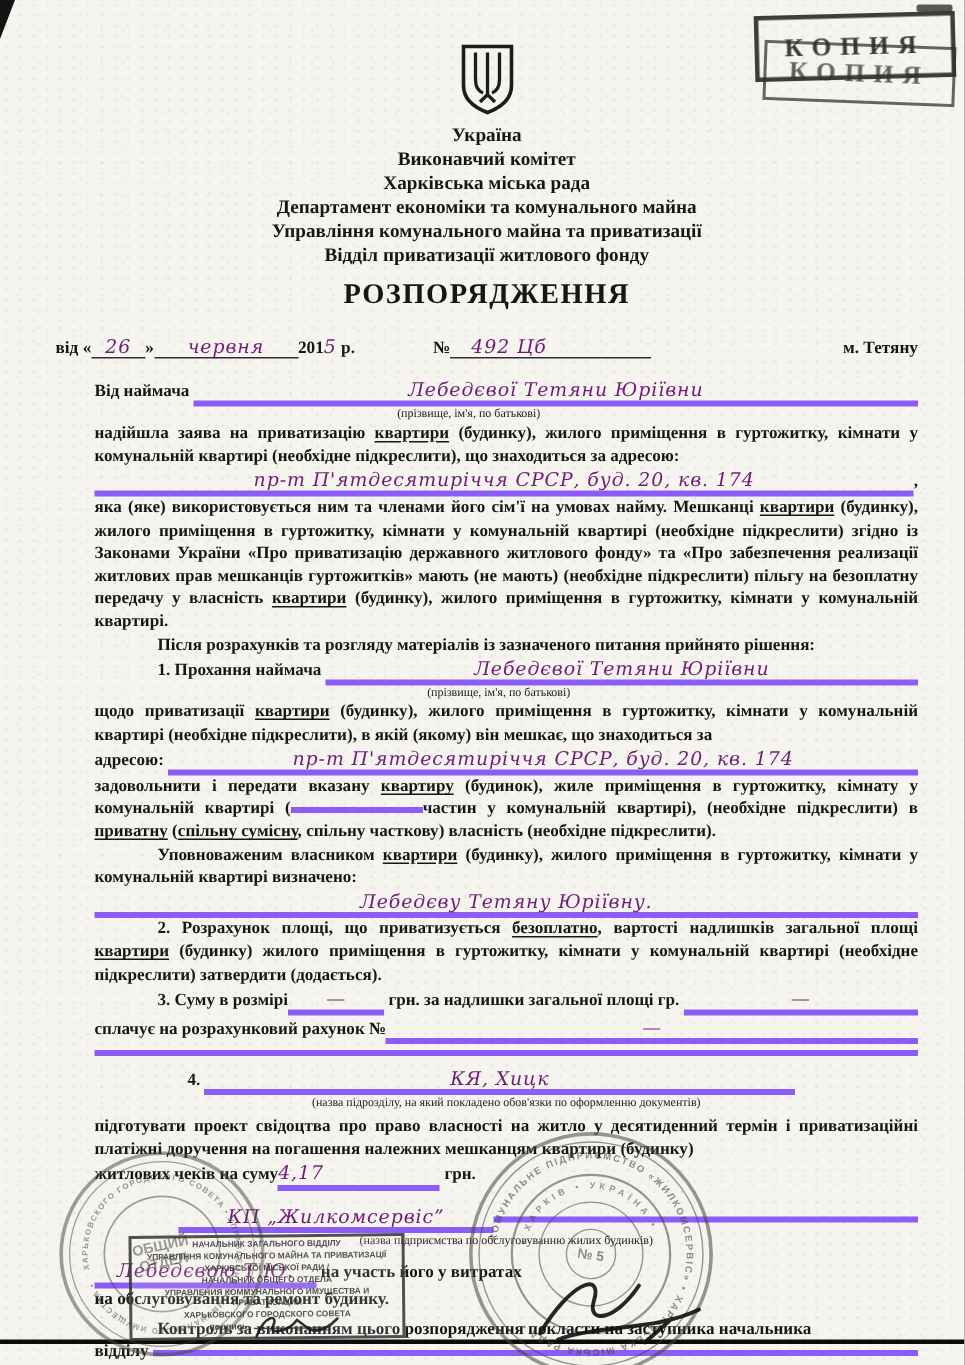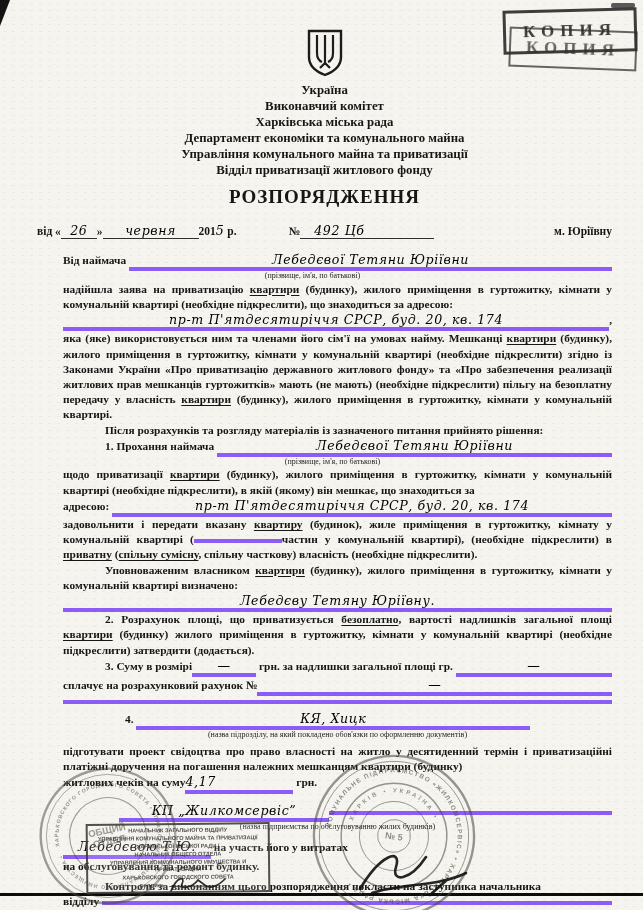--- a/index.html
+++ b/index.html
@@ -26,21 +26,21 @@
   .dl-city{margin-left:auto;}
 
   
   .bodyblocks{margin-top:13px;margin-left:26px;}
   .para{font-size:11.4px;font-weight:bold;line-height:15.2px;text-align:justify;}
   .para.ind{text-indent:42px;}
   .fline{display:flex;align-items:baseline;font-size:11.4px;font-weight:bold;line-height:15.2px;}
   .seg{white-space:pre-wrap;}
   .u{text-decoration:underline;text-underline-offset:2px;}
   .hw{font-family:"DejaVu Serif",serif;font-style:italic;font-weight:normal;
-      font-size:12.6px;letter-spacing:.6px;color:#000000;}
+      font-size:12.6px;letter-spacing:.6px;color:#701a75;}
   .ru{border-bottom:4px solid #8b5cf6;}
   .grow{flex:1;text-align:center;}
   .caption{font-size:8px;font-weight:normal;color:#222;text-align:center;line-height:10.5px;}
 
   
   .sigblock{display:flex;justify-content:space-between;align-items:flex-end;margin-top:3px;gap:28px;}
   .sigtitle{font-weight:bold;font-style:italic;font-size:12.2px;line-height:17.5px;}
   .signame{font-weight:bold;font-style:italic;font-size:16px;padding-right:6px;}
 
   
@@ -102,21 +102,21 @@
     <div class="dateline">
       <span class="seg">від «</span>
       <span class="seg hw dl-ru dl-day">26</span>
       <span class="seg">»</span>
       <span class="seg hw dl-ru dl-month">червня</span>
       <span class="seg">201</span>
       <span class="seg hw">5</span>
       <span class="seg"> р.</span>
       <span class="seg dl-no">№</span>
       <span class="seg hw dl-ru dl-num">492 Цб</span>
-      <span class="seg dl-city">м. Юріївну</span>
+      <span class="seg dl-city">м. Тетяну</span>
     </div>
 
     <div class="bodyblocks" id="body-blocks">
         <div class="fline">
           <span class="seg">Від наймача </span>
           <span class="seg hw ru grow">Лебедєвої Тетяни Юріївни</span>
         </div>
         <div class="caption" style="padding-right: 50px;">(прізвище, ім'я, по батькові)</div>
         <div class="para"><span class="seg">надійшла заява на приватизацію </span><span class="seg u">квартири</span><span class="seg"> (будинку), жилого приміщення в гуртожитку, кімнати у комунальній квартирі (необхідне підкреслити), що знаходиться за адресою:</span></div>
         <div class="fline">

